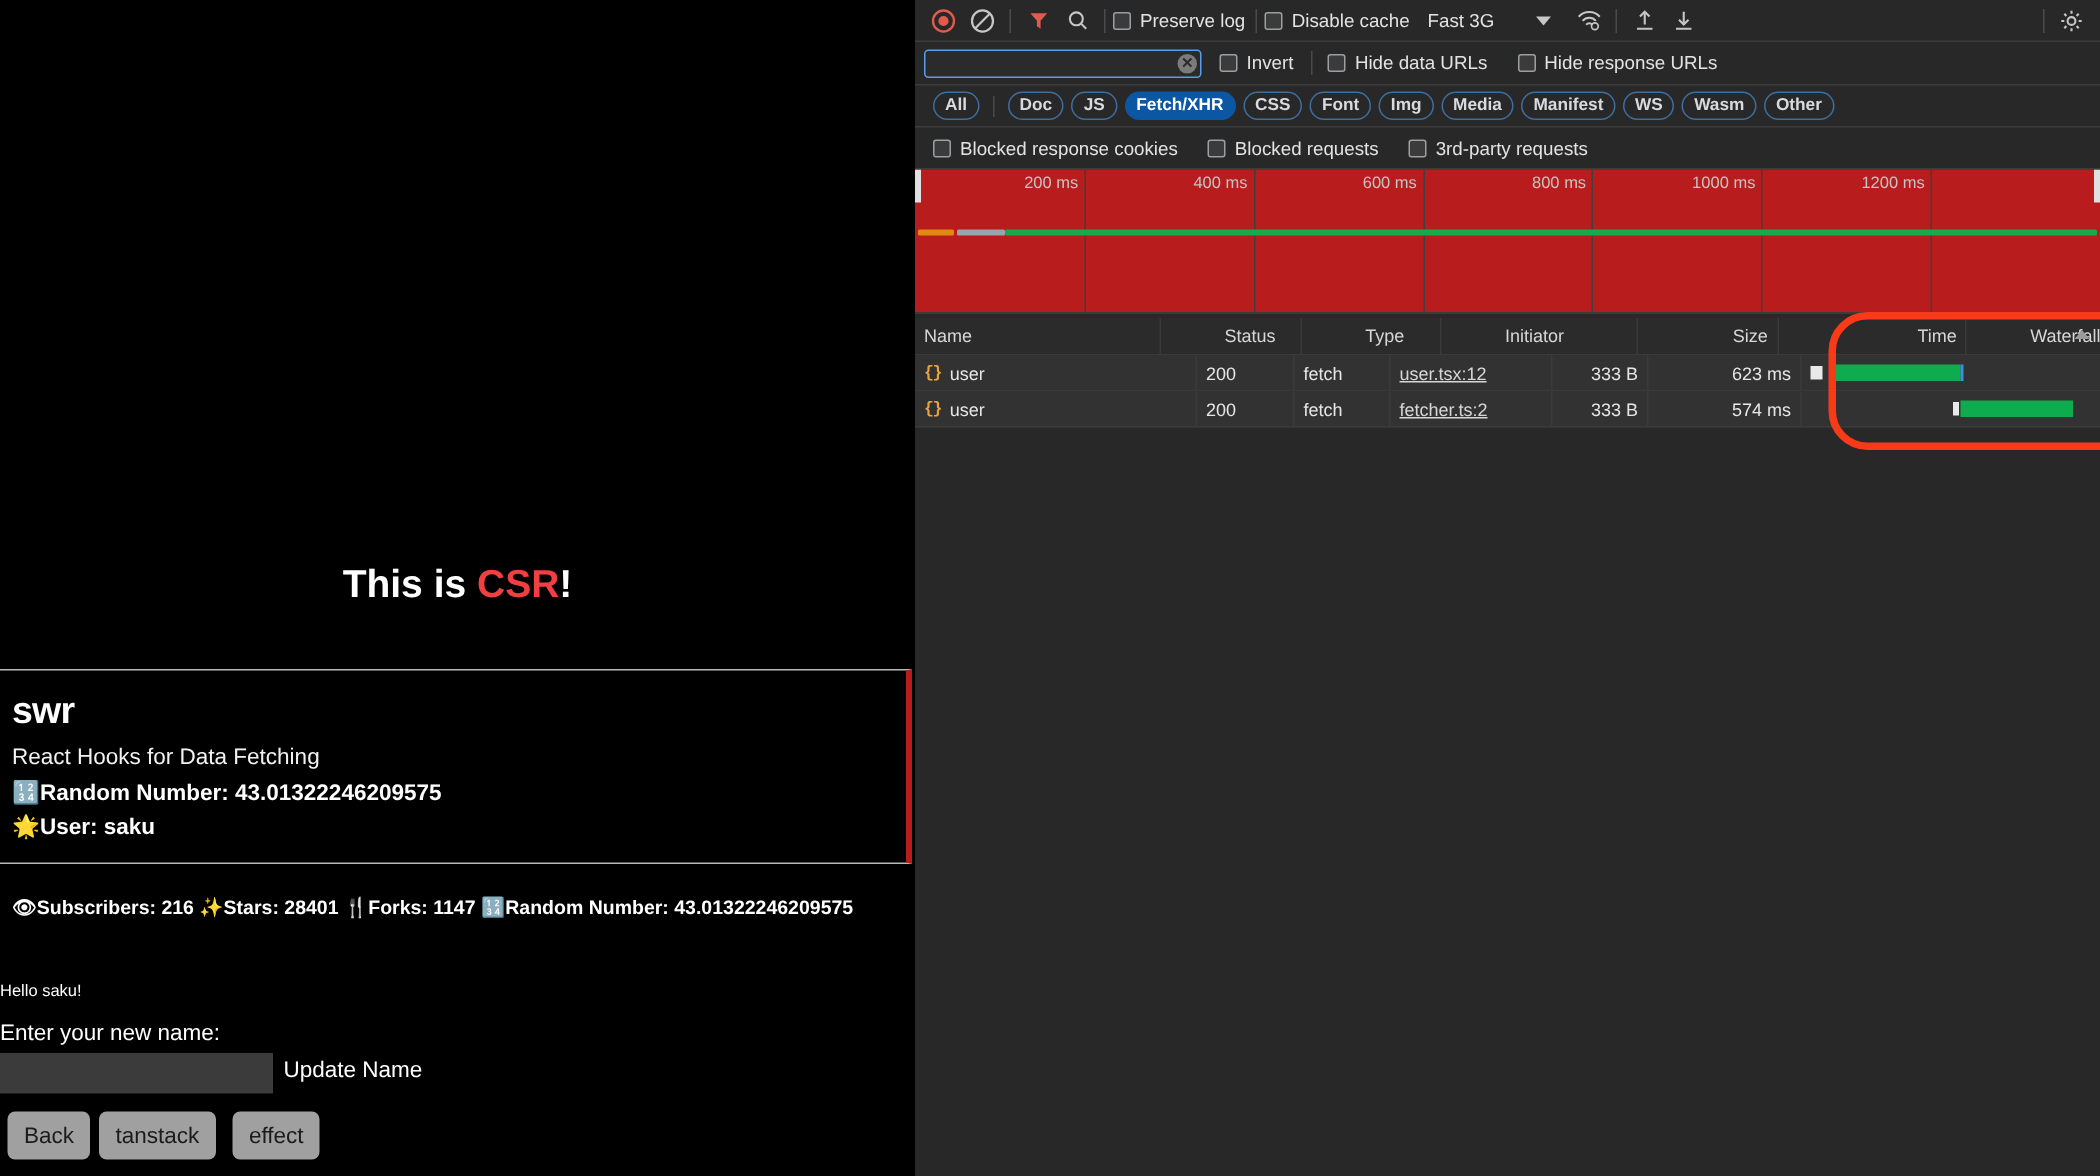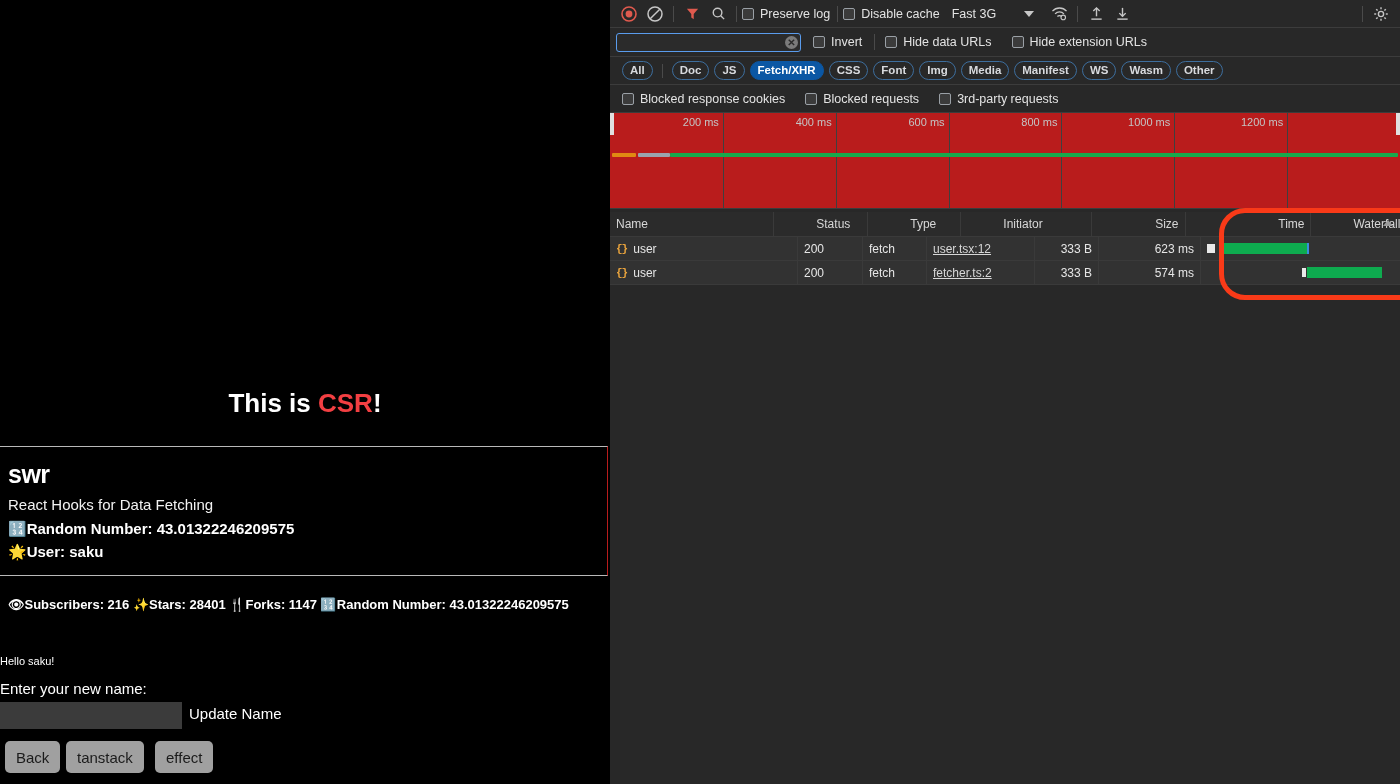--- a/index.html
+++ b/index.html
@@ -22,37 +22,37 @@
   #page-pane {
     position: absolute;
     left: 0; top: 0;
     width: 610px; height: 784px;
     background: #000;
     color: #fff;
     overflow: hidden;
   }
   #csr-title {
     position: absolute;
-    left: 0; top: 388px;
+    left: 0; top: 374px;
     width: 610px;
     text-align: center;
     font-size: 26px;
     font-weight: bold;
     letter-spacing: 0px;
     color: #ffffff;
   }
   #csr-title .accent { color: #f23f42; }
 
   #swr-card {
     position: absolute;
     left: 0; top: 446px;
     width: 608px;
     height: 130px;
     border-top: 1px solid #b9b9b9;
-    border-right: 1px solid #b91c1c;
+    border-right: 4px solid #b91c1c;
     border-bottom: 1px solid #b9b9b9;
     box-sizing: border-box;
     background: #000;
     padding: 14px 0 0 8px;
   }
   #swr-logo {
     font-size: 25px;
     font-weight: 800;
     letter-spacing: -0.5px;
     color: #fff;
@@ -557,21 +557,21 @@
         <span class="cb-label">Invert</span>
       </div>
       <div class="vert-sep"></div>
       <div class="cb-wrap">
         <span class="cb-box"></span>
         <span class="cb-label">Hide data URLs</span>
       </div>
       <div style="width:18px"></div>
       <div class="cb-wrap">
         <span class="cb-box"></span>
-        <span class="cb-label">Hide extension URLs</span>
+        <span class="cb-label">Hide response URLs</span>
       </div>
     </div>
 
     <div class="dt-row" id="type-row">
         <div class="chip">All</div>
         <div class="chip-sep"></div>
         <div class="chip">Doc</div>
         <div class="chip">JS</div>
         <div class="chip active">Fetch/XHR</div>
         <div class="chip">CSS</div>

